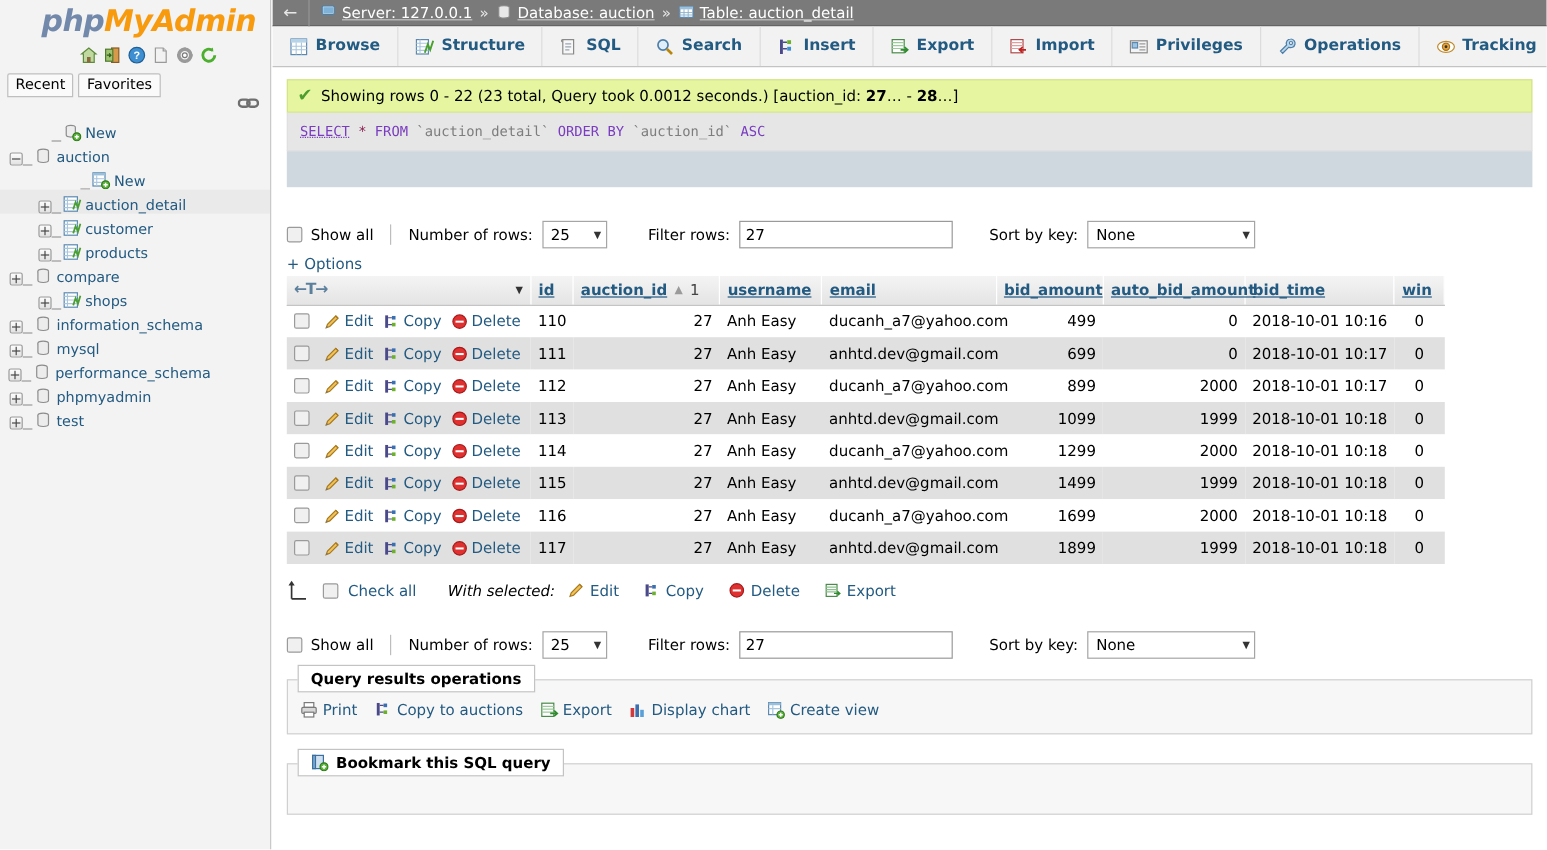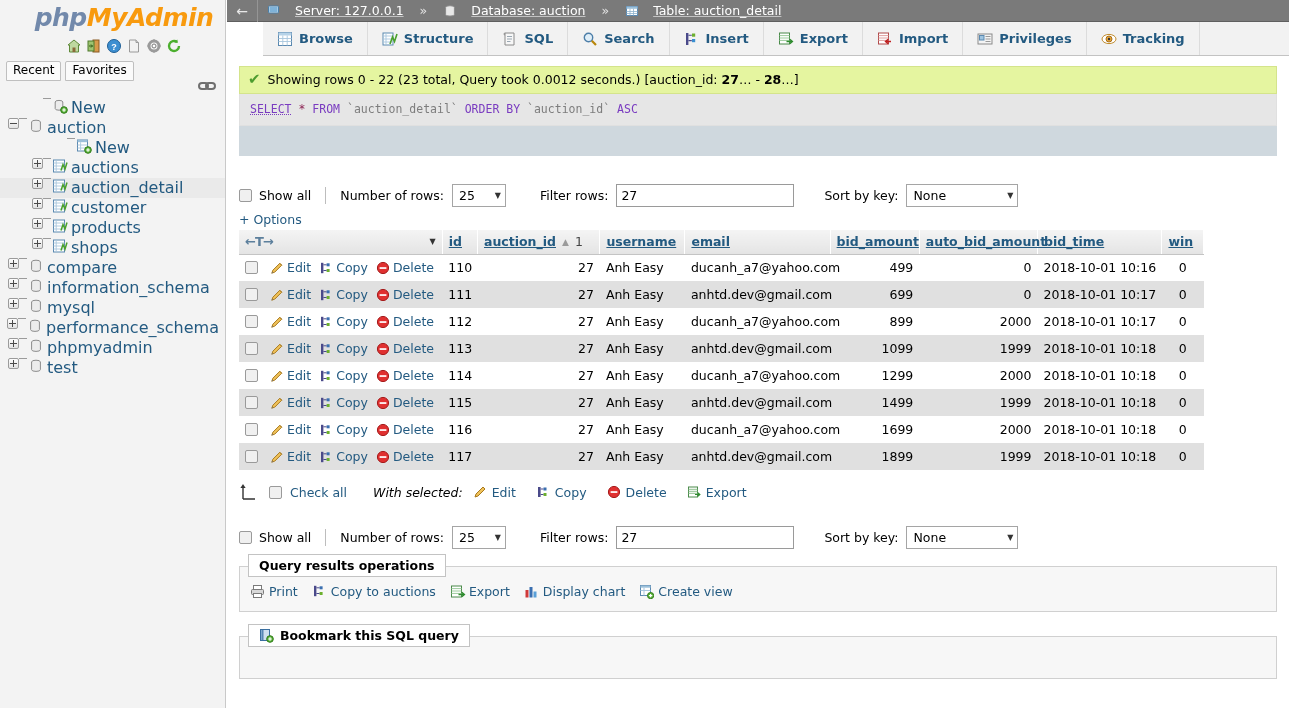--- a/index.html
+++ b/index.html
@@ -53,22 +53,22 @@
   .chain-icon {
     position: absolute; left: 198px; top: 80px;
     width: 16px; height: 12px;
   }
   #dbtree {
     position: absolute; left: 0; top: 98px; width: 226px;
   }
   .tree-row {
     position: relative;
     height: 20px;
-    display: flex; align-items: flex-start;
-    font-size: 16px;
+    display: flex; align-items: flex-end;
+    font-size: 12px;
     color: #235a81;
     white-space: nowrap;
   }
   .tree-row.selected { background: #eaeaea; }
   .tree-row .lbl { color: #235a81; }
   .ctl { width: 11px; height: 11px; flex: 0 0 11px; position: relative; }
   .ctl.plus, .ctl.minus {
     border: 1px solid #9b9b9b;
     background: linear-gradient(#fdfdfd,#e2e2e2);
     border-radius: 2px;
@@ -99,31 +99,30 @@
     font-size: 12.5px;
     border-bottom: 1px solid #5f5f5f;
   }
   #back-arrow {
     width: 31px; height: 22px;
     display: flex; align-items: center; justify-content: center;
     border-right: 1px solid #959595;
     color: #e8e8e8;
     font-size: 14px;
   }
-  #breadcrumb { display: flex; align-items: center; padding-left: 9px; gap: 14px; }
+  #breadcrumb { display: flex; padding-left: 9px; gap: 4px; }
   #breadcrumb .bc-ico { width: 14px; height: 14px; display:inline-block; }
   #breadcrumb .bc-txt { text-decoration: underline; text-decoration-color: rgba(255,255,255,.55); }
   #breadcrumb .sep { padding: 0 2px; color: #e3e3e3; }
 
   #tabbar {
     height: 34px;
     background: #f2f2f2;
     display: flex; align-items: stretch;
     border-bottom: 1px solid #c3c3c3;
-    margin-left: 36px;
   }
   .navtab {
     display: flex; align-items: center; gap: 6px;
     padding: 0 14px;
     border-right: 1px solid #dcdcdc;
     font-size: 13px;
     font-weight: bold;
     color: #235a81;
     cursor: pointer;
   }
@@ -180,21 +179,21 @@
   .vbar { width: 1px; height: 17px; background: #bdbdbd; margin: 0 14px; }
   .selbox {
     display: inline-flex; align-items: center; justify-content: space-between;
     width: 54px; height: 23px;
     border: 1px solid #a5a5a5;
     background: #fff;
     padding: 0 4px 0 6px;
     font-size: 12.5px;
     margin-left: 8px;
   }
-  .selbox.wide { width: 112px; }
+  .selbox.wide { width: 140px; }
   .caret { font-size: 8px; color: #333; }
   .txtinput {
     width: 178px; height: 23px;
     border: 1px solid #9a9a9a;
     background: #fff;
     padding: 0 4px;
     font-size: 12.5px;
     display: inline-flex; align-items: center;
     margin-left: 8px;
   }
@@ -365,78 +364,68 @@
             <span class="dash"></span>
             <span class="ico"><svg width="16" height="16" viewBox="0 0 16 16">
                 <rect x="1.5" y="2" width="10" height="11" fill="#fff" stroke="#5b89b0"></rect>
                 <rect x="1.5" y="2" width="10" height="2.2" fill="#9cc0da"></rect>
                 <path d="M1.5 7h10M1.5 10h10M4.6 4.2v8.8" stroke="#a8c6de" stroke-width="0.9"></path>
                 <circle cx="12" cy="12" r="3.3" fill="#5bb33a" stroke="#2e7a18"></circle>
                 <path d="M12 10.2v3.6M10.2 12h3.6" stroke="#fff" stroke-width="1.2"></path>
               </svg></span>
             <span class="lbl">New</span>
           </div>
-          <div class="tree-row" style="padding-left: 32px;">
+          <div class="tree-row selected" style="padding-left: 32px;">
             <span class="ctl plus"></span>
             <span class="dash"></span>
             <span class="ico"><svg width="16" height="16" viewBox="0 0 16 16">
                 <rect x="1.5" y="2" width="11" height="12" fill="#fff" stroke="#5b89b0"></rect>
                 <path d="M4.2 2v12M1.5 5h11M1.5 8h11M1.5 11h11" stroke="#a8c6de" stroke-width="0.9"></path>
                 <path d="M9 12.5 L11 6.5 L13 11 L15 4.5" stroke="#4aa02c" stroke-width="1.5" fill="none"></path>
               </svg></span>
-            <span class="lbl">auctions</span>
-          </div>
-          <div class="tree-row selected" style="padding-left: 32px;">
+            <span class="lbl">auction_detail</span>
+          </div>
+          <div class="tree-row" style="padding-left: 32px;">
             <span class="ctl plus"></span>
             <span class="dash"></span>
             <span class="ico"><svg width="16" height="16" viewBox="0 0 16 16">
                 <rect x="1.5" y="2" width="11" height="12" fill="#fff" stroke="#5b89b0"></rect>
                 <path d="M4.2 2v12M1.5 5h11M1.5 8h11M1.5 11h11" stroke="#a8c6de" stroke-width="0.9"></path>
                 <path d="M9 12.5 L11 6.5 L13 11 L15 4.5" stroke="#4aa02c" stroke-width="1.5" fill="none"></path>
               </svg></span>
-            <span class="lbl">auction_detail</span>
+            <span class="lbl">customer</span>
           </div>
           <div class="tree-row" style="padding-left: 32px;">
             <span class="ctl plus"></span>
             <span class="dash"></span>
             <span class="ico"><svg width="16" height="16" viewBox="0 0 16 16">
                 <rect x="1.5" y="2" width="11" height="12" fill="#fff" stroke="#5b89b0"></rect>
                 <path d="M4.2 2v12M1.5 5h11M1.5 8h11M1.5 11h11" stroke="#a8c6de" stroke-width="0.9"></path>
                 <path d="M9 12.5 L11 6.5 L13 11 L15 4.5" stroke="#4aa02c" stroke-width="1.5" fill="none"></path>
               </svg></span>
-            <span class="lbl">customer</span>
+            <span class="lbl">products</span>
+          </div>
+          <div class="tree-row" style="padding-left: 8px;">
+            <span class="ctl plus"></span>
+            <span class="dash"></span>
+            <span class="ico"><svg width="16" height="16" viewBox="0 0 16 16">
+                <ellipse cx="8" cy="4" rx="4.4" ry="1.8" fill="#ececec" stroke="#8c8c8c"></ellipse>
+                <path d="M3.6 4v7.6a4.4 1.8 0 0 0 8.8 0V4" fill="#ececec" stroke="#8c8c8c"></path>
+              </svg></span>
+            <span class="lbl">compare</span>
           </div>
           <div class="tree-row" style="padding-left: 32px;">
             <span class="ctl plus"></span>
             <span class="dash"></span>
             <span class="ico"><svg width="16" height="16" viewBox="0 0 16 16">
                 <rect x="1.5" y="2" width="11" height="12" fill="#fff" stroke="#5b89b0"></rect>
                 <path d="M4.2 2v12M1.5 5h11M1.5 8h11M1.5 11h11" stroke="#a8c6de" stroke-width="0.9"></path>
                 <path d="M9 12.5 L11 6.5 L13 11 L15 4.5" stroke="#4aa02c" stroke-width="1.5" fill="none"></path>
               </svg></span>
-            <span class="lbl">products</span>
-          </div>
-          <div class="tree-row" style="padding-left: 32px;">
-            <span class="ctl plus"></span>
-            <span class="dash"></span>
-            <span class="ico"><svg width="16" height="16" viewBox="0 0 16 16">
-                <rect x="1.5" y="2" width="11" height="12" fill="#fff" stroke="#5b89b0"></rect>
-                <path d="M4.2 2v12M1.5 5h11M1.5 8h11M1.5 11h11" stroke="#a8c6de" stroke-width="0.9"></path>
-                <path d="M9 12.5 L11 6.5 L13 11 L15 4.5" stroke="#4aa02c" stroke-width="1.5" fill="none"></path>
-              </svg></span>
             <span class="lbl">shops</span>
-          </div>
-          <div class="tree-row" style="padding-left: 8px;">
-            <span class="ctl plus"></span>
-            <span class="dash"></span>
-            <span class="ico"><svg width="16" height="16" viewBox="0 0 16 16">
-                <ellipse cx="8" cy="4" rx="4.4" ry="1.8" fill="#ececec" stroke="#8c8c8c"></ellipse>
-                <path d="M3.6 4v7.6a4.4 1.8 0 0 0 8.8 0V4" fill="#ececec" stroke="#8c8c8c"></path>
-              </svg></span>
-            <span class="lbl">compare</span>
           </div>
           <div class="tree-row" style="padding-left: 8px;">
             <span class="ctl plus"></span>
             <span class="dash"></span>
             <span class="ico"><svg width="16" height="16" viewBox="0 0 16 16">
                 <ellipse cx="8" cy="4" rx="4.4" ry="1.8" fill="#ececec" stroke="#8c8c8c"></ellipse>
                 <path d="M3.6 4v7.6a4.4 1.8 0 0 0 8.8 0V4" fill="#ececec" stroke="#8c8c8c"></path>
               </svg></span>
             <span class="lbl">information_schema</span>
           </div>
@@ -570,20 +559,27 @@
             </svg></span>
           <span>Import</span>
         </div>
         <div class="navtab">
           <span class="nt-ico"><svg width="16" height="16" viewBox="0 0 16 16">
               <rect x="1" y="3" width="14" height="10" fill="#f4f4f4" stroke="#8a8a8a"></rect>
               <rect x="2.5" y="4.5" width="4.5" height="4.5" fill="#9ec4e0" stroke="#5b89b0"></rect>
               <path d="M8.5 5.5h5M8.5 8h5M8.5 10.5h5" stroke="#9a9a9a"></path>
             </svg></span>
           <span>Privileges</span>
+        </div>
+        <div class="navtab">
+          <span class="nt-ico"><svg width="16" height="16" viewBox="0 0 16 16">
+              <path d="M10.5 1.5a3.6 3.6 0 0 0-3.3 5l-5.1 5.1 1.8 1.8 5.1-5.1a3.6 3.6 0 1 0 1.5-6.8z" fill="#bcd7ea" stroke="#4d7ea8"></path>
+              <circle cx="10.8" cy="4.9" r="1.3" fill="#fff" stroke="#4d7ea8"></circle>
+            </svg></span>
+          <span>Operations</span>
         </div>
         <div class="navtab">
           <span class="nt-ico"><svg width="16" height="16" viewBox="0 0 16 16">
               <ellipse cx="8" cy="8" rx="7" ry="4.6" fill="#fff" stroke="#c08a2a"></ellipse>
               <circle cx="8" cy="8" r="3" fill="#e8a53a" stroke="#a8701a"></circle>
               <circle cx="8" cy="8" r="1.2" fill="#333"></circle>
             </svg></span>
           <span>Tracking</span>
         </div>
       </div>

